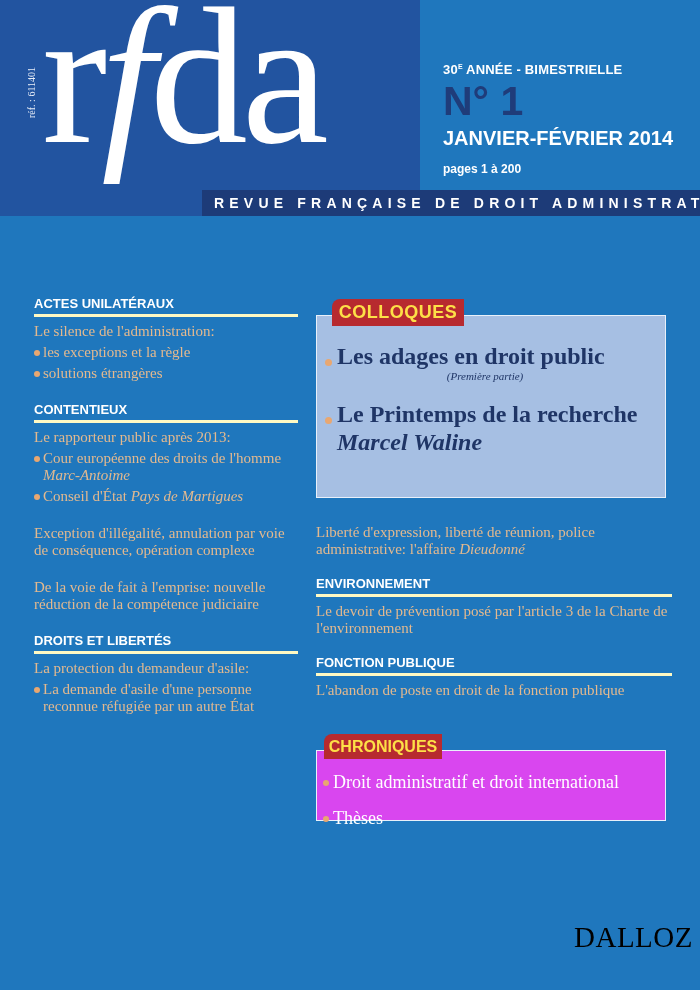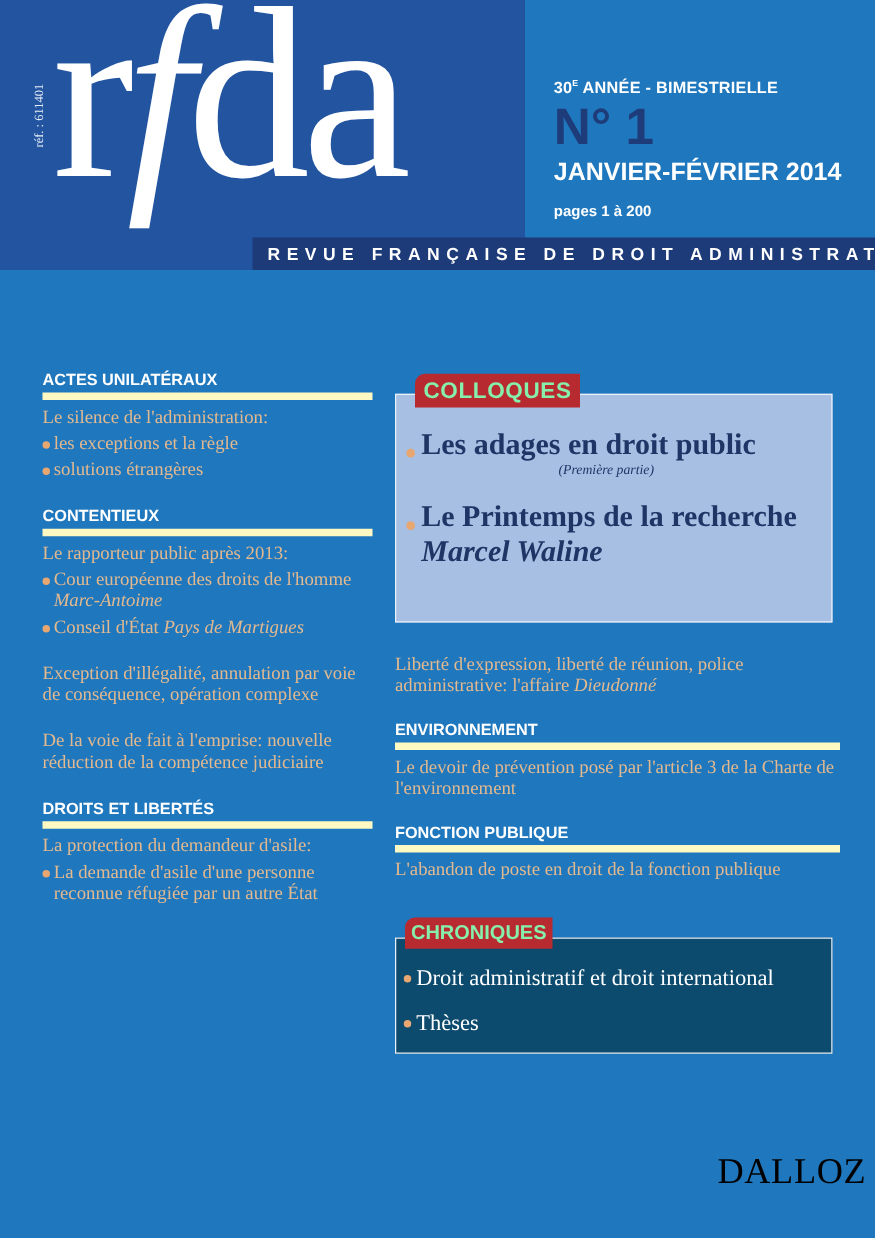--- a/index.html
+++ b/index.html
@@ -8,35 +8,35 @@
     .ref { position:absolute; left:26px; top:28px; width:14px; height:90px; color:#e8eef8; font-family:"Liberation Serif", serif; font-size:10px; writing-mode:vertical-rl; transform:rotate(180deg); white-space:nowrap; }
     .logo { position:absolute; left:42px; top:-22px; color:#fff; font-family:"Liberation Serif", serif; font-size:196px; line-height:1; letter-spacing:-6px; }
     .logo .f { font-style:italic; }
     .issue { position:absolute; left:443px; top:62px; color:#fff; font-family:"Liberation Sans", sans-serif; }
     .issue .year { font-size:13px; font-weight:bold; letter-spacing:0.2px; }
     .issue .year sup { font-size:7px; vertical-align:5px; }
     .issue .num { font-size:41px; font-weight:bold; color:#1f3c7a; line-height:40px; margin-top:4px; }
     .issue .date { font-size:20px; font-weight:bold; margin-top:6px; }
     .issue .pages { font-size:12px; font-weight:bold; margin-top:12px; }
     .subtitle-band { position:absolute; left:202px; top:190px; width:498px; height:26px; background:#1d3b78; color:#fff; font-family:"Liberation Sans", sans-serif; font-weight:bold; font-size:14px; letter-spacing:5.2px; line-height:26px; padding-left:12px; box-sizing:border-box; white-space:nowrap; }
-    .sec-title { font-family:"Liberation Sans", sans-serif; font-weight:bold; color:#fff; font-size:13px; padding-bottom:3px; border-bottom:6px solid #fef9c3; margin-bottom:6px; }
+    .sec-title { font-family:"Liberation Sans", sans-serif; font-weight:bold; color:#fff; font-size:13px; padding-bottom:3px; border-bottom:3px solid #fef9c3; margin-bottom:6px; }
     .art { color:#e3b98f; font-size:15px; line-height:17px; margin-bottom:4px; }
     .art i { font-style:italic; }
     .bul { position:relative; padding-left:9px; }
     .bul::before { content:""; position:absolute; left:0; top:6px; width:6px; height:6px; border-radius:50%; background:#e8a771; }
     .left-col { position:absolute; left:34px; top:296px; width:264px; }
     .gap { height:16px; }
     .colloques { position:absolute; left:316px; top:315px; width:350px; height:183px; background:#a6bfe3; border:1px solid #e8f0fa; box-sizing:border-box; }
-    .tag { position:absolute; background:#b72a2f; color:#86efac; font-family:"Liberation Sans", sans-serif; font-weight:bold; border-radius:8px 0 0 0; }
+    .tag { position:absolute; background:#b72a2f; color:#fde047; font-family:"Liberation Sans", sans-serif; font-weight:bold; border-radius:8px 0 0 0; }
     .colloques-tag { left:332px; top:299px; width:132px; height:27px; font-size:18px; line-height:27px; text-align:center; letter-spacing:0.5px; }
     .big { color:#1f3566; font-size:24px; line-height:28px; position:relative; padding-left:12px; font-weight:bold; }
     .big::before { content:""; position:absolute; left:0; top:17px; width:7px; height:7px; border-radius:50%; background:#e8a771; }
     .partie { color:#1f3566; font-size:11px; font-style:italic; text-align:center; padding-right:10px; }
     .right-col { position:absolute; left:316px; top:524px; width:356px; }
-    .chroniques { position:absolute; left:316px; top:750px; width:350px; height:93px; background:#0c4a6e; border:1px solid #e8f0fa; box-sizing:border-box; }
+    .chroniques { position:absolute; left:316px; top:750px; width:350px; height:71px; background:#d946ef; border:1px solid #e8f0fa; box-sizing:border-box; }
     .chroniques-tag { left:324px; top:734px; width:118px; height:25px; font-size:16px; line-height:25px; text-align:center; }
     .chr-item { color:#fff; font-size:18px; line-height:22px; position:relative; padding-left:10px; }
     .chr-item::before { content:""; position:absolute; left:0; top:9px; width:6px; height:6px; border-radius:50%; background:#e8a771; }
     .dalloz { position:absolute; left:574px; top:921px; color:#000000; font-family:"Liberation Serif", serif; font-size:29px; letter-spacing:0.5px; }
   </style>
 </head>
 <body>
 
 <div class="top-block"></div>
 <div class="ref">réf. : 611401</div>

